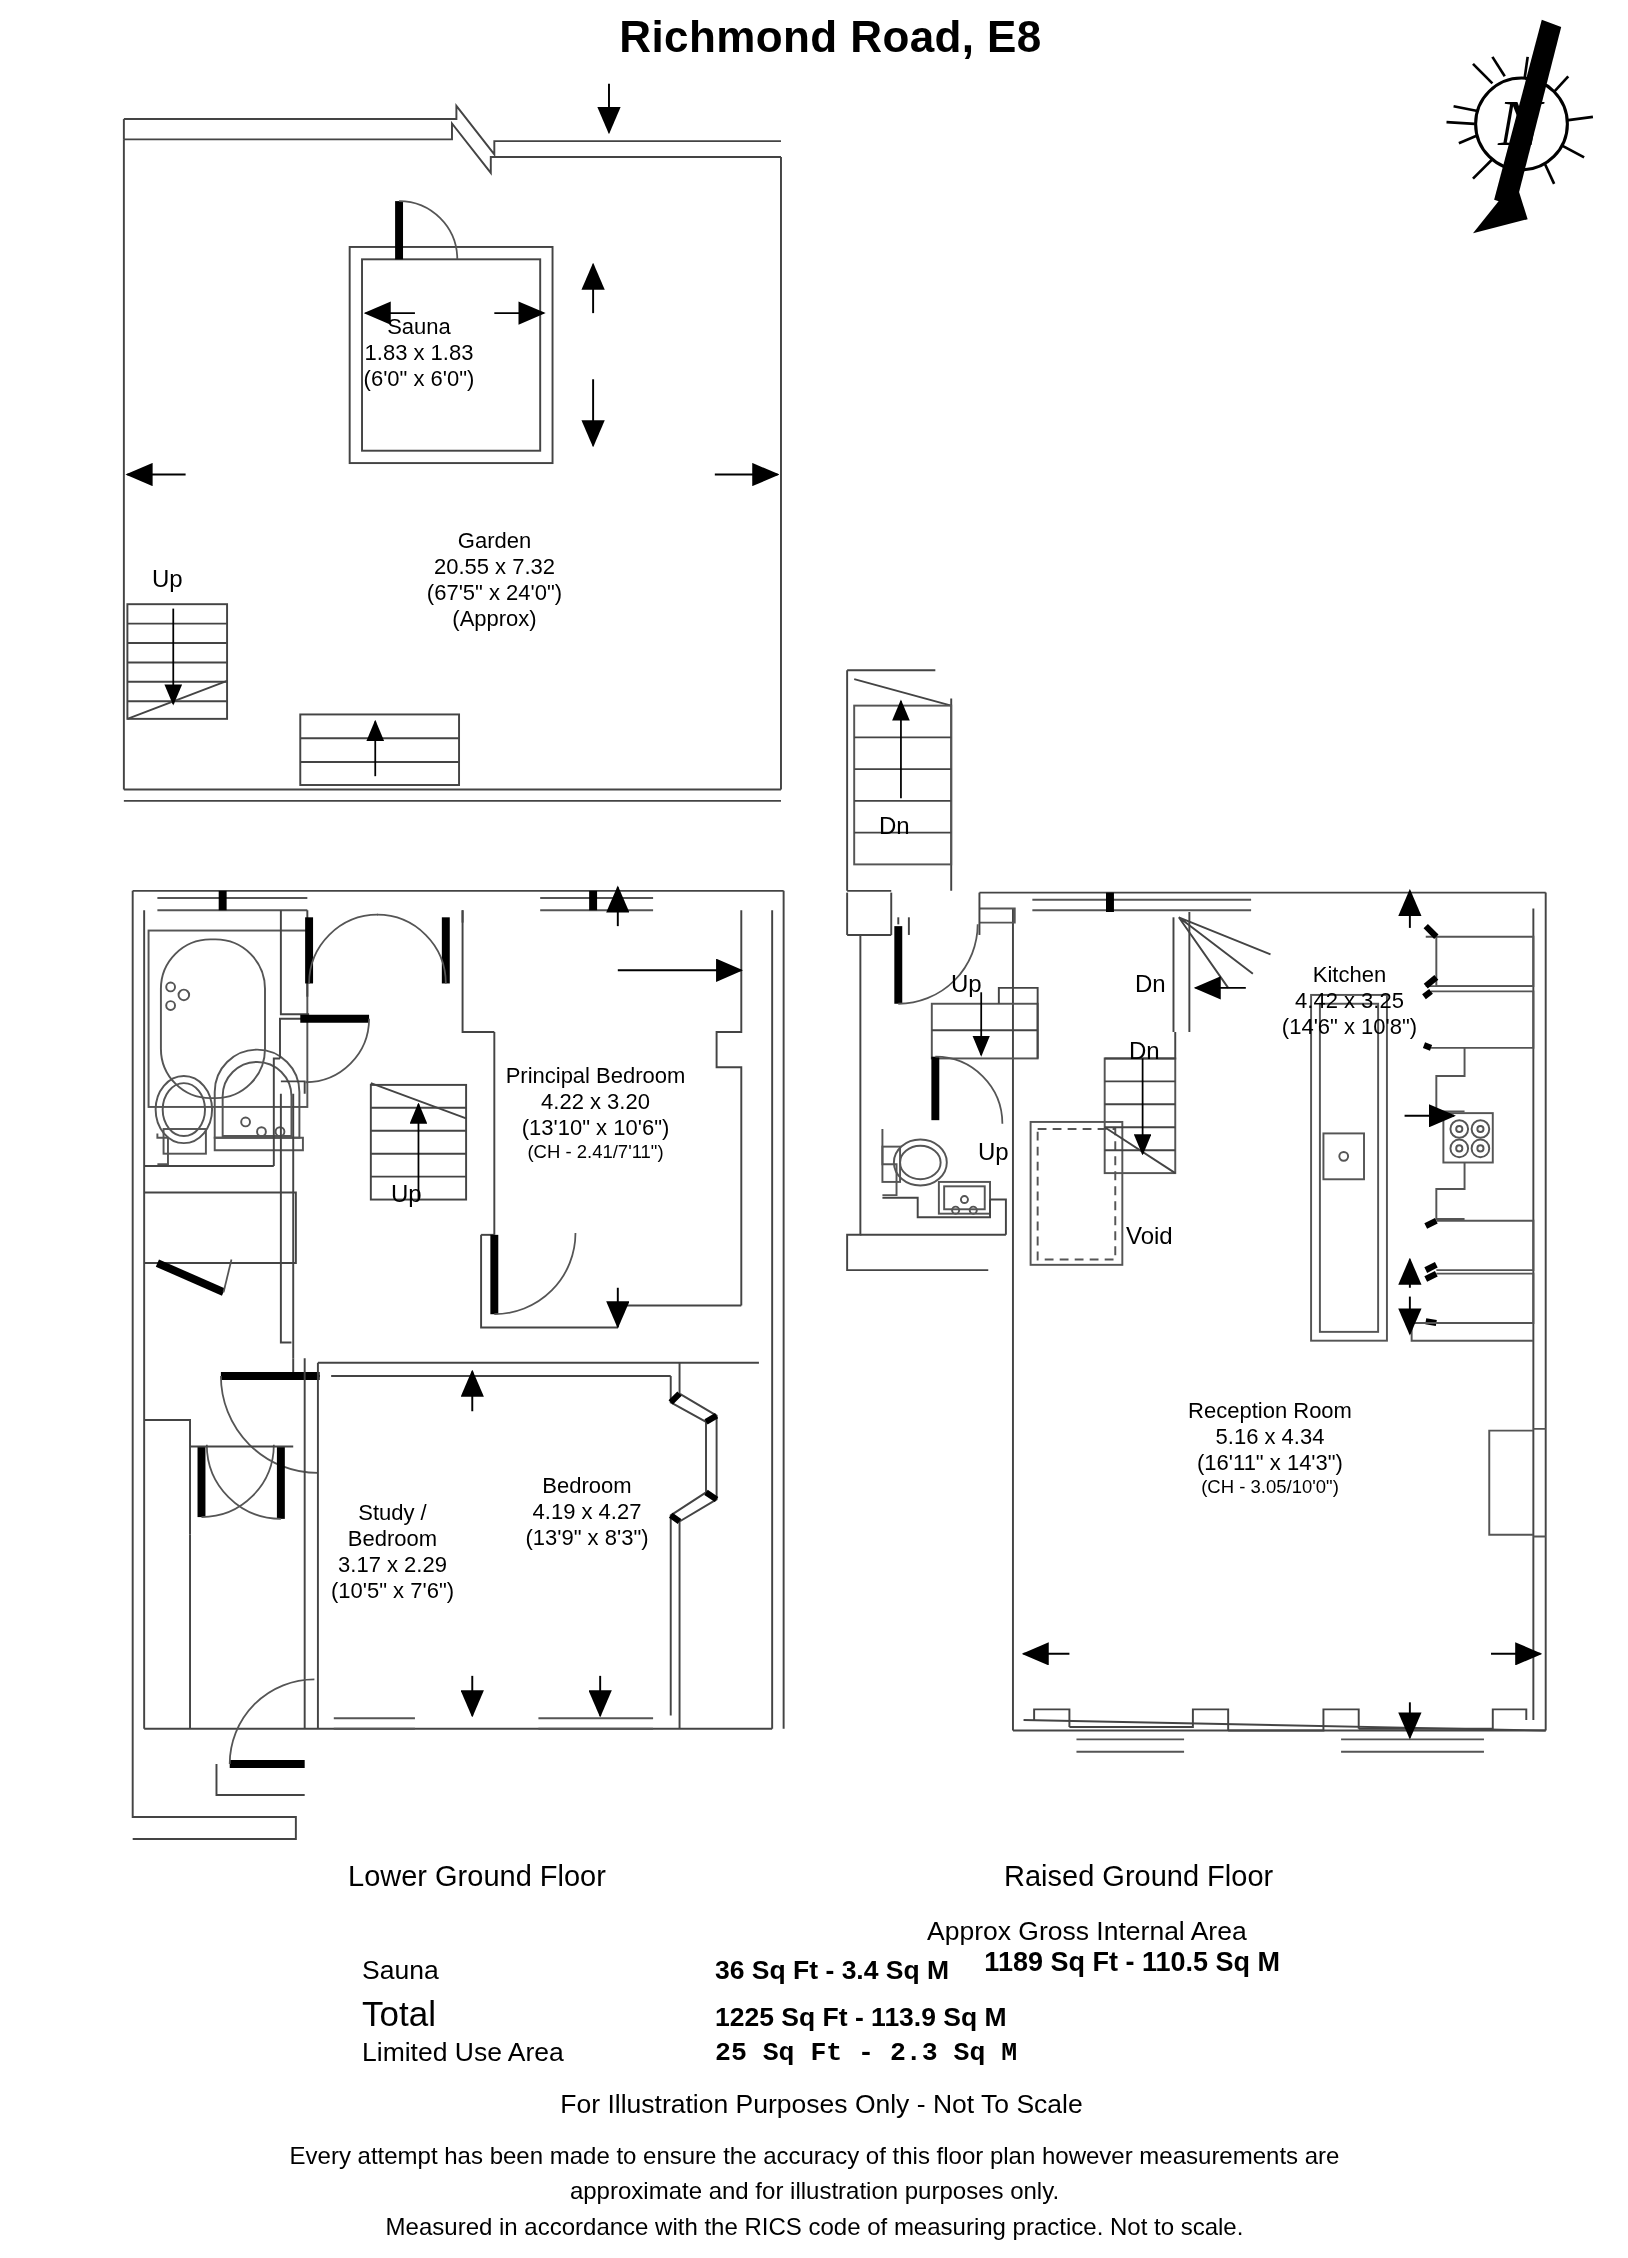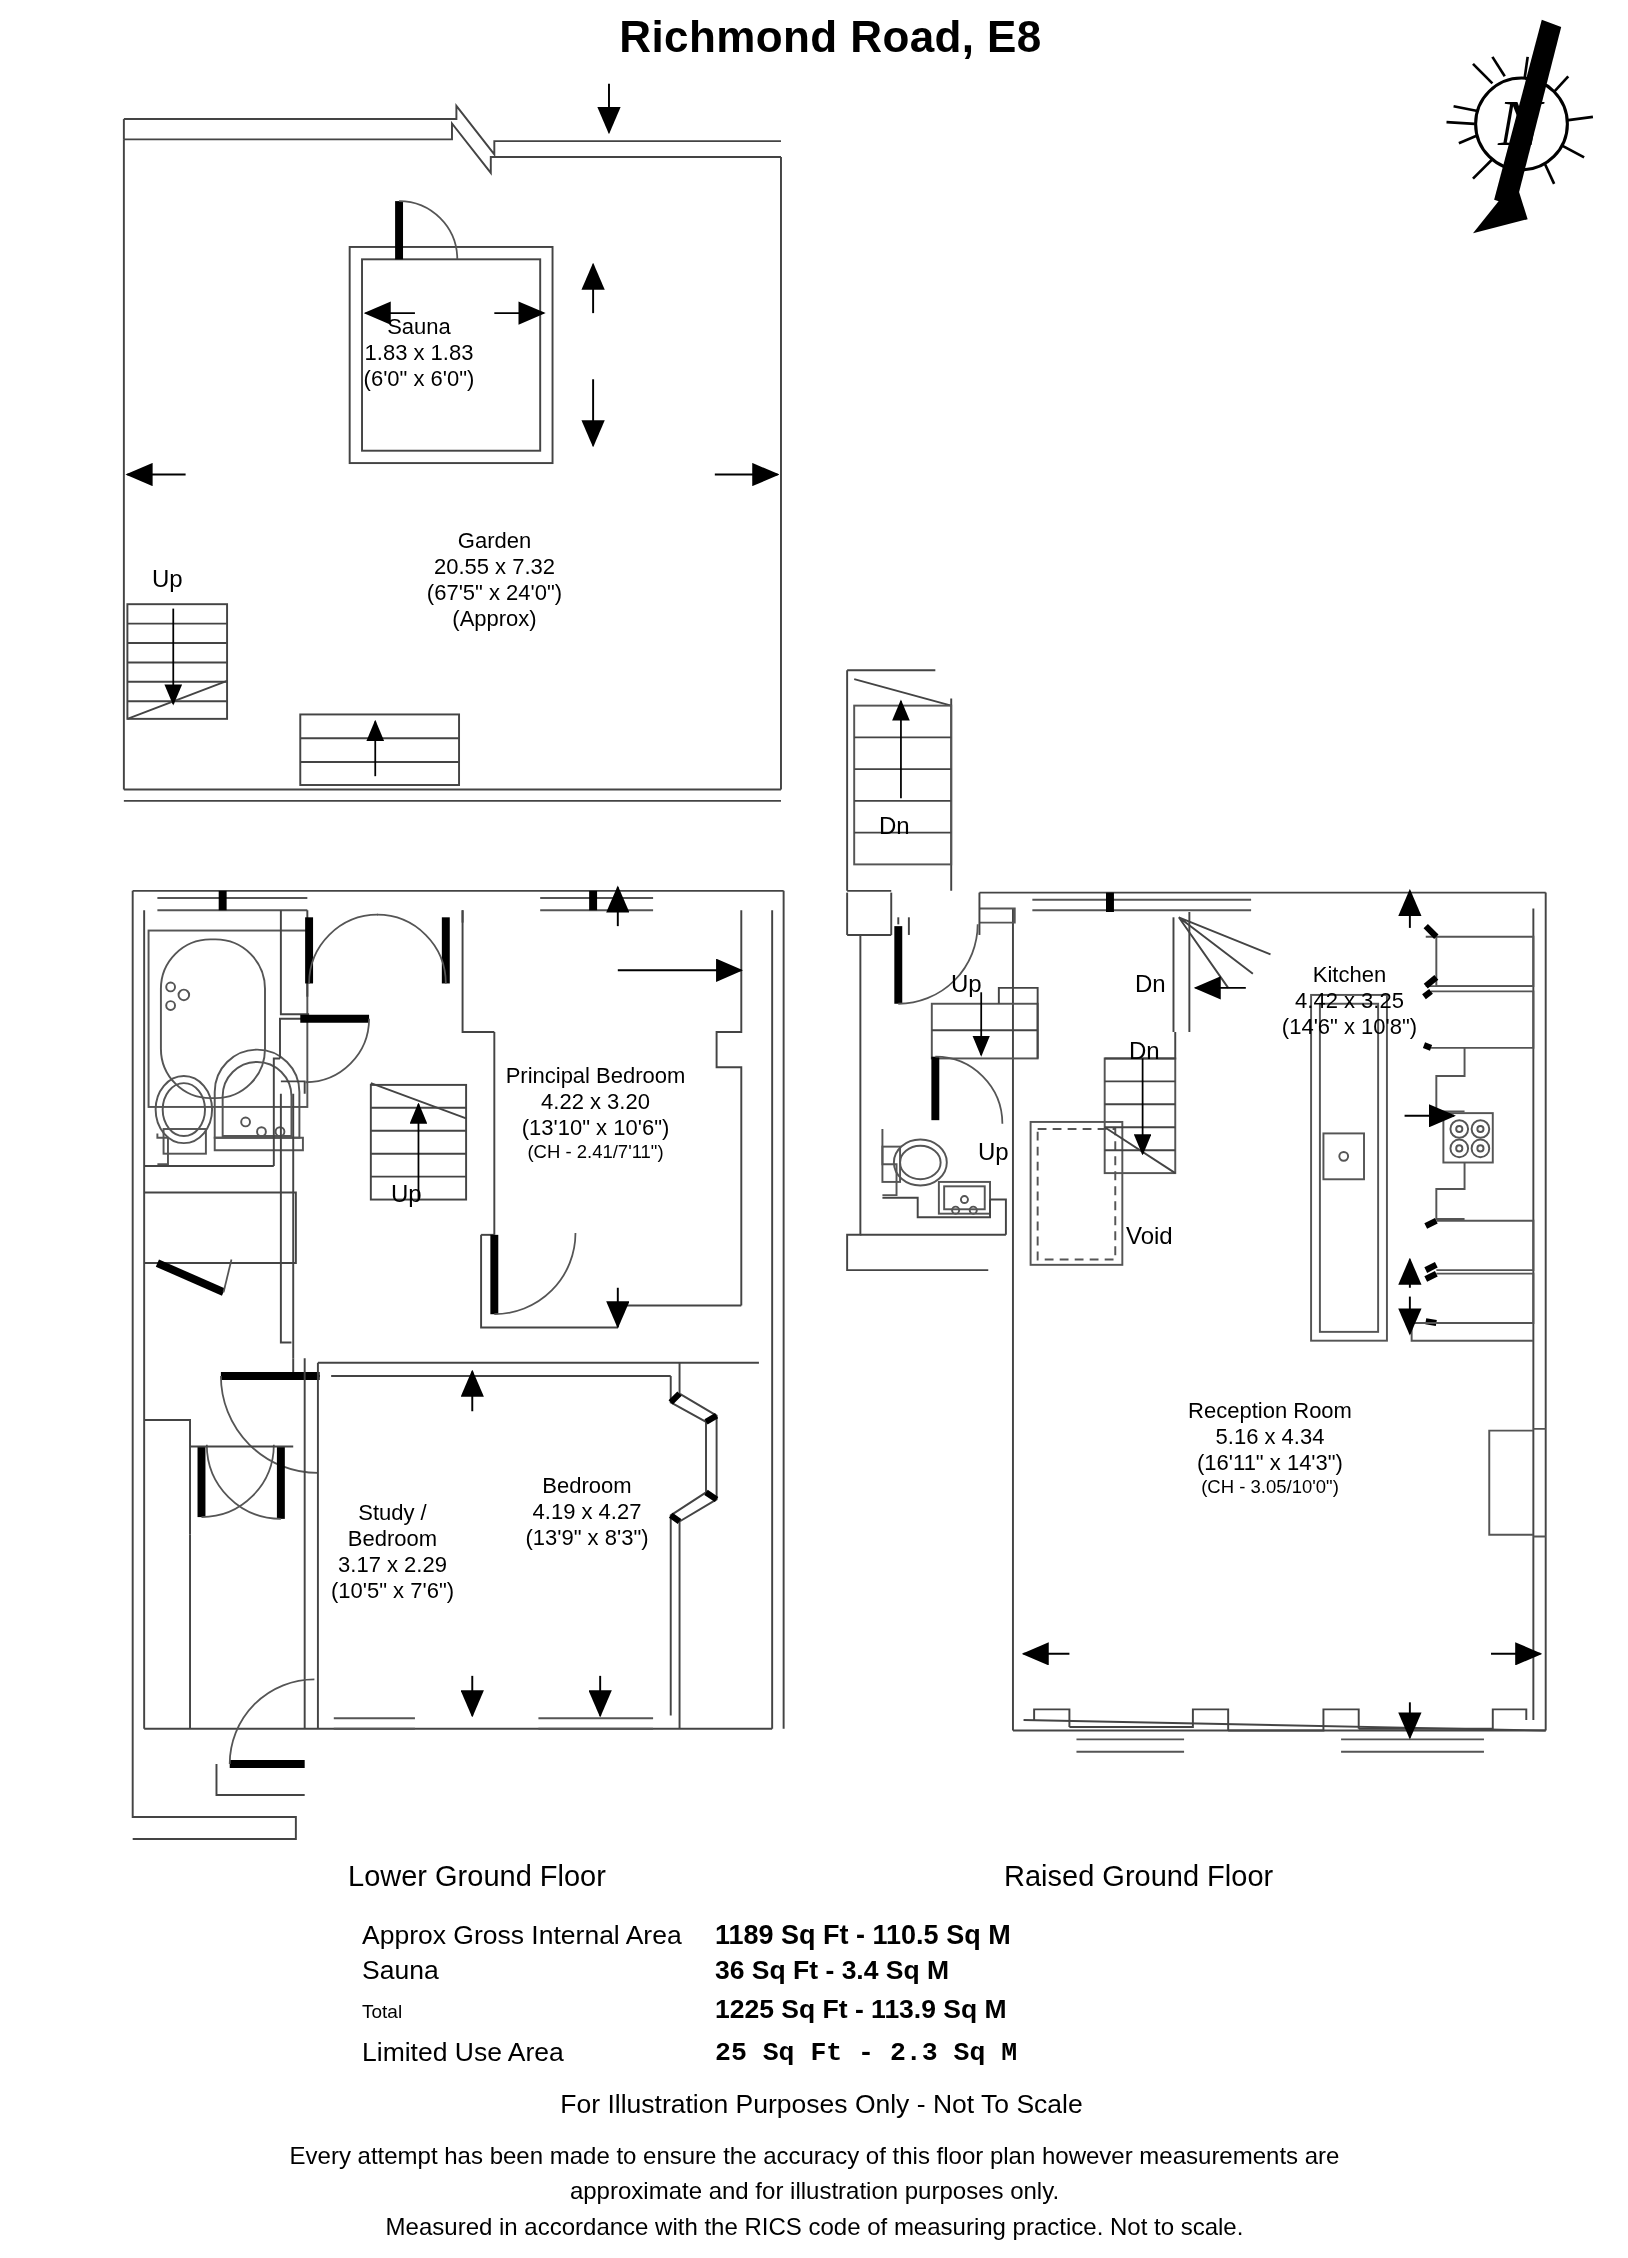--- a/index.html
+++ b/index.html
@@ -436,30 +436,30 @@
   <div class="tag" style="left:879px;top:812px;">Dn</div>
   <div class="tag" style="left:951px;top:970px;">Up</div>
   <div class="tag" style="left:1135px;top:970px;">Dn</div>
   <div class="tag" style="left:1129px;top:1037px;">Dn</div>
   <div class="tag" style="left:978px;top:1138px;">Up</div>
 
   <div class="floorname" style="left:348px;top:1860px;">Lower Ground Floor</div>
   <div class="floorname" style="left:1004px;top:1860px;">Raised Ground Floor</div>
 
   <div id="areaTable" style="position:absolute;left:362px;top:1916px;width:918px;">
-      <div style="display: flex; align-items: center; height: 39px;">
+      <div style="display: flex; align-items: flex-end; height: 39px; flex-direction: column;">
         <div style="width: 353px; font-size: 26.5px;">Approx Gross Internal Area</div>
         <div style="font-size: 27px; font-weight: bold;">1189 Sq Ft - 110.5 Sq M</div>
       </div>
       <div style="display: flex; align-items: baseline; height: 39px;">
         <div style="width: 353px; font-size: 26.5px;">Sauna</div>
         <div style="font-size: 26.5px; font-weight: bold;">36 Sq Ft - 3.4 Sq M</div>
       </div>
       <div style="display: flex; align-items: baseline; height: 39px;">
-        <div style="width: 353px; font-size: 19px;">Total</div>
+        <div style="width: 353px; font-size: 35px;">Total</div>
         <div style="font-size: 26.5px; font-weight: bold;">1225 Sq Ft - 113.9 Sq M</div>
       </div>
       <div style="display: flex; align-items: center; height: 39px;">
         <div style="width: 353px; font-size: 26.5px;">Limited Use Area</div>
         <div style="font-size: 26.5px; font-weight: bold; font-family: Liberation Mono, monospace;">25 Sq Ft - 2.3 Sq M</div>
       </div>
     </div>
 
   <div class="centerline f30" style="top:2089px;">For Illustration Purposes Only - Not To Scale</div>
   <div class="centerline f27" style="top:2142px;">Every attempt has been made to ensure the accuracy of this floor plan however measurements are</div>

